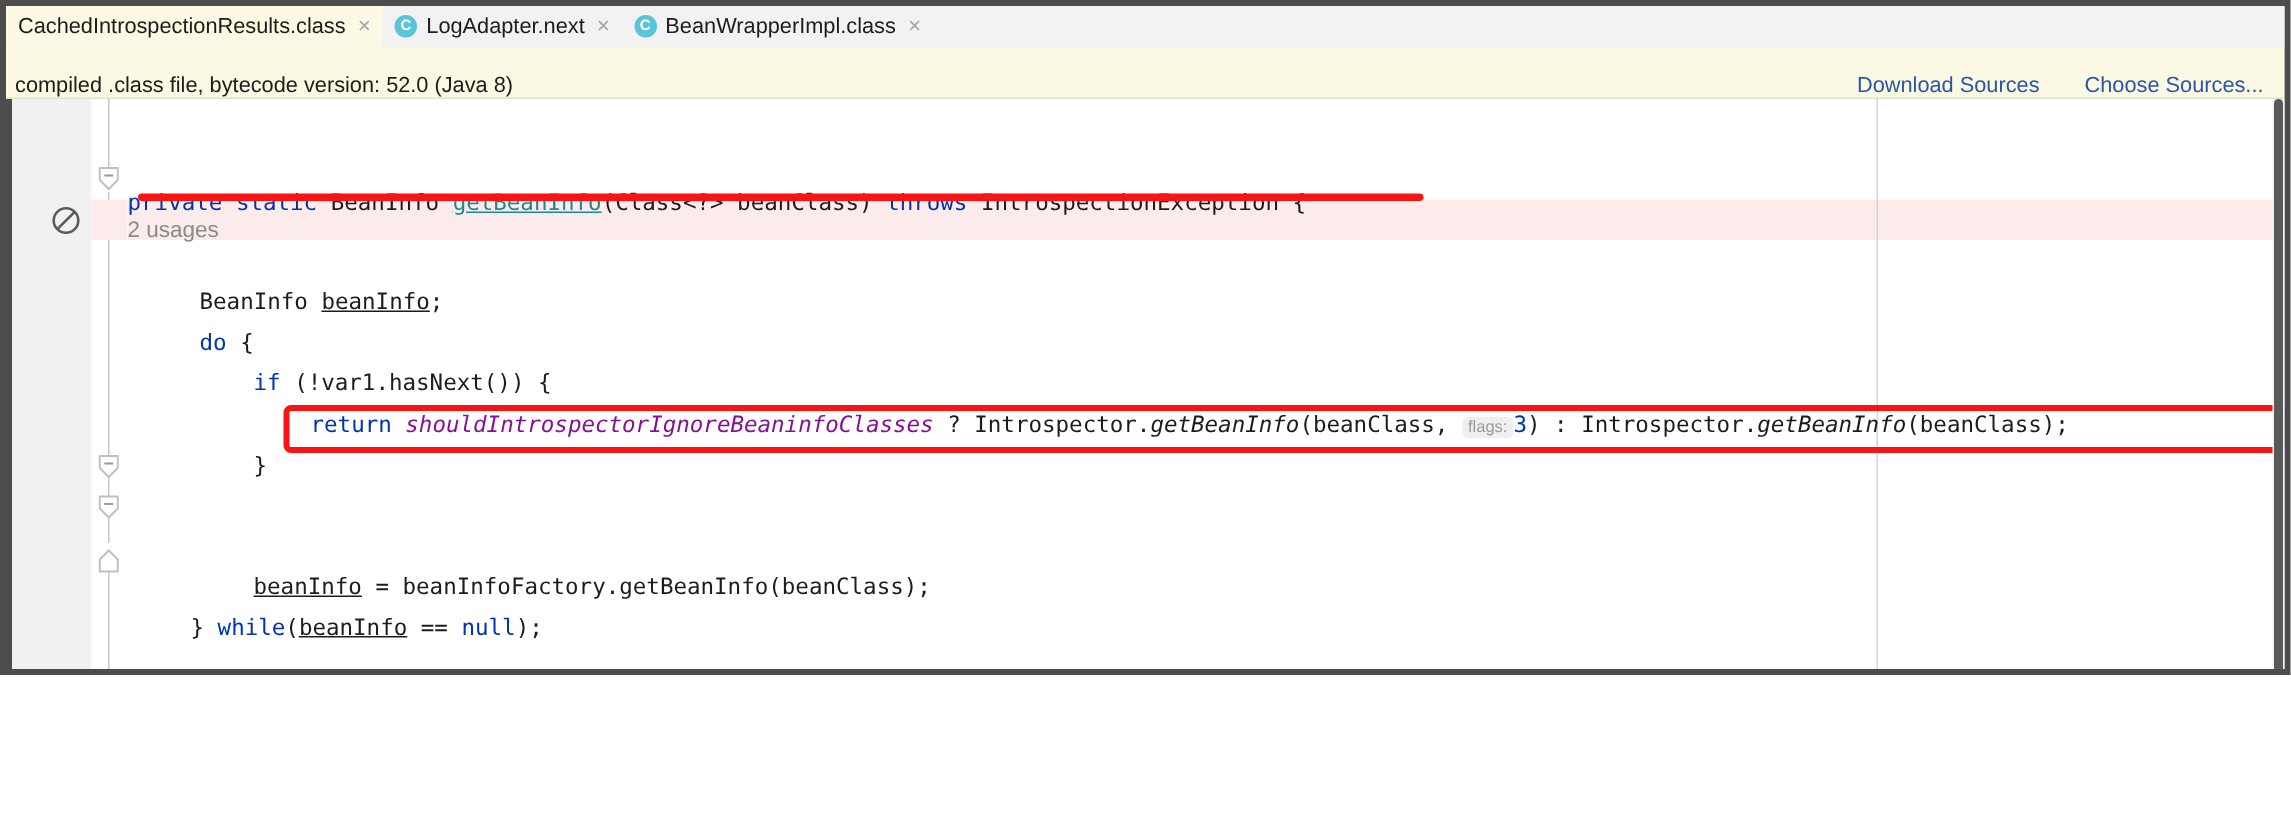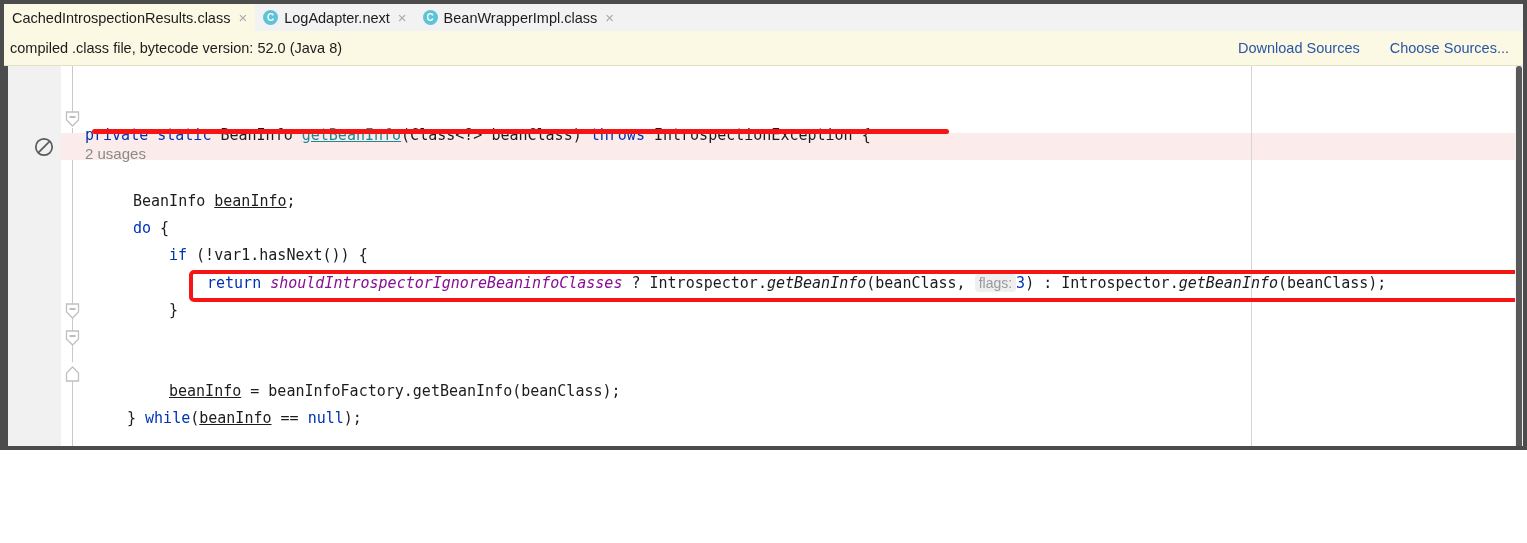--- a/index.html
+++ b/index.html
@@ -63,21 +63,21 @@
     flex: 0 0 auto;
   }
   #tabbar-filler { flex: 1 1 auto; background: #f2f2f2; }
 
   
   #banner {
     position: absolute; left: 0; top: 27px;
     width: 1519px; height: 35px;
     background: #fbf8e3;
     border-bottom: 1px solid #e4e0c4;
-    display: flex; align-items: center;
+    display: flex; align-items: flex-end;
     box-sizing: border-box;
     padding: 0 14px 0 6px;
   }
   #banner-text {
     font-size: 14.5px; color: #1c1c1c;
     white-space: nowrap;
   }
   #banner-actions {
     margin-left: auto;
     display: flex; align-items: center; gap: 30px;
@@ -172,21 +172,21 @@
   .meth { color: #1a8a95; text-decoration: underline; text-decoration-color:#1a8a95;}
   .sfield { color: #871094; font-style: italic; }
   .imeth { color: #1c1c1c; font-style: italic; }
   .localv { color: #1c1c1c; text-decoration: underline; }
   .num  { color: #0033b3; }
   .hint {
     color: #9a9a9a;
     background: #efefef;
     border-radius: 4px;
     padding: 1px 4px;
-    font-size: 14px;
+    font-size: 11px;
     font-family: "Liberation Sans", sans-serif;
   }
 
   
   .red-underline {
     position: absolute;
     height: 5px;
     background: #f61414;
     border-radius: 3px;
   }

